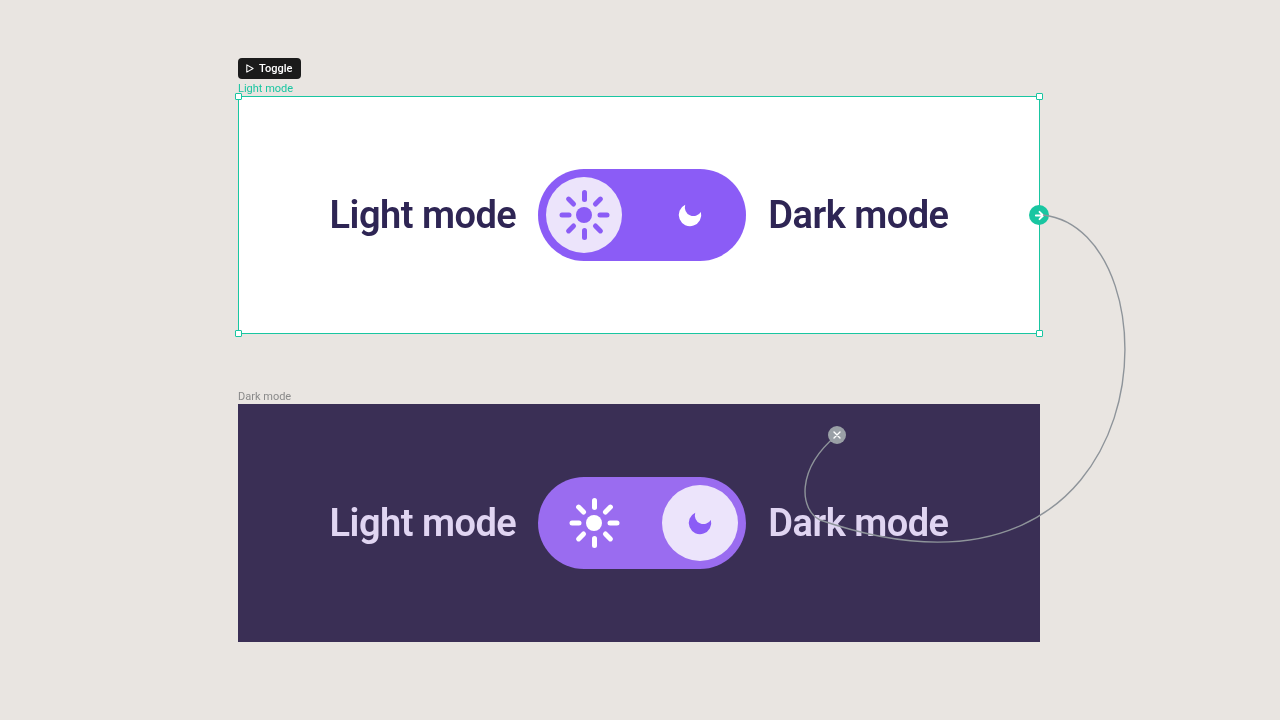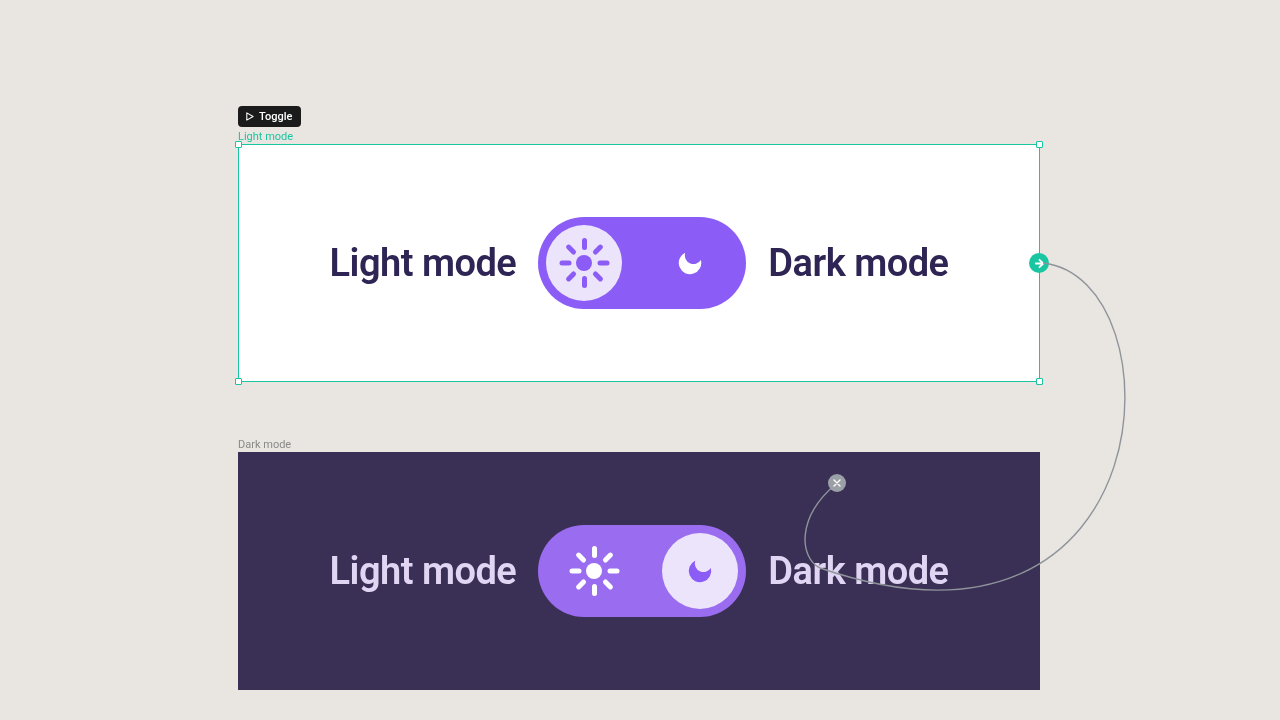--- a/index.html
+++ b/index.html
@@ -4,21 +4,21 @@
 <style>
   * { box-sizing: border-box; margin: 0; padding: 0; }
   html, body { width: 1280px; height: 720px; }
   body {
     background: #e9e5e1;
     font-family: -apple-system, BlinkMacSystemFont, "Segoe UI", Roboto, sans-serif;
     position: relative;
     overflow: hidden;
   }
 
-  .canvas { position: absolute; inset: 0; margin-top: 48px; }
+  .canvas { position: absolute; inset: 0; }
 
   
   .badge {
     position: absolute;
     left: 238px; top: 58px;
     background: #1b1b1b;
     color: #fff;
     border-radius: 4px;
     padding: 4px 9px 4px 7px;
     display: flex;

